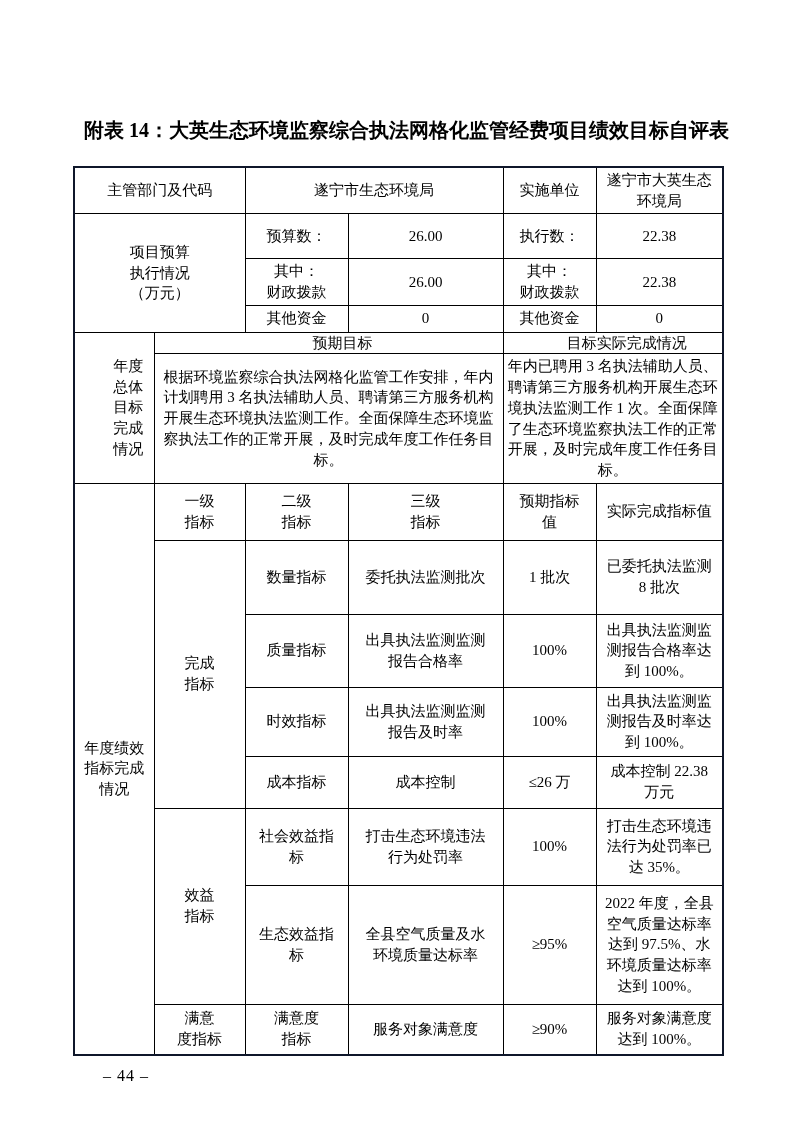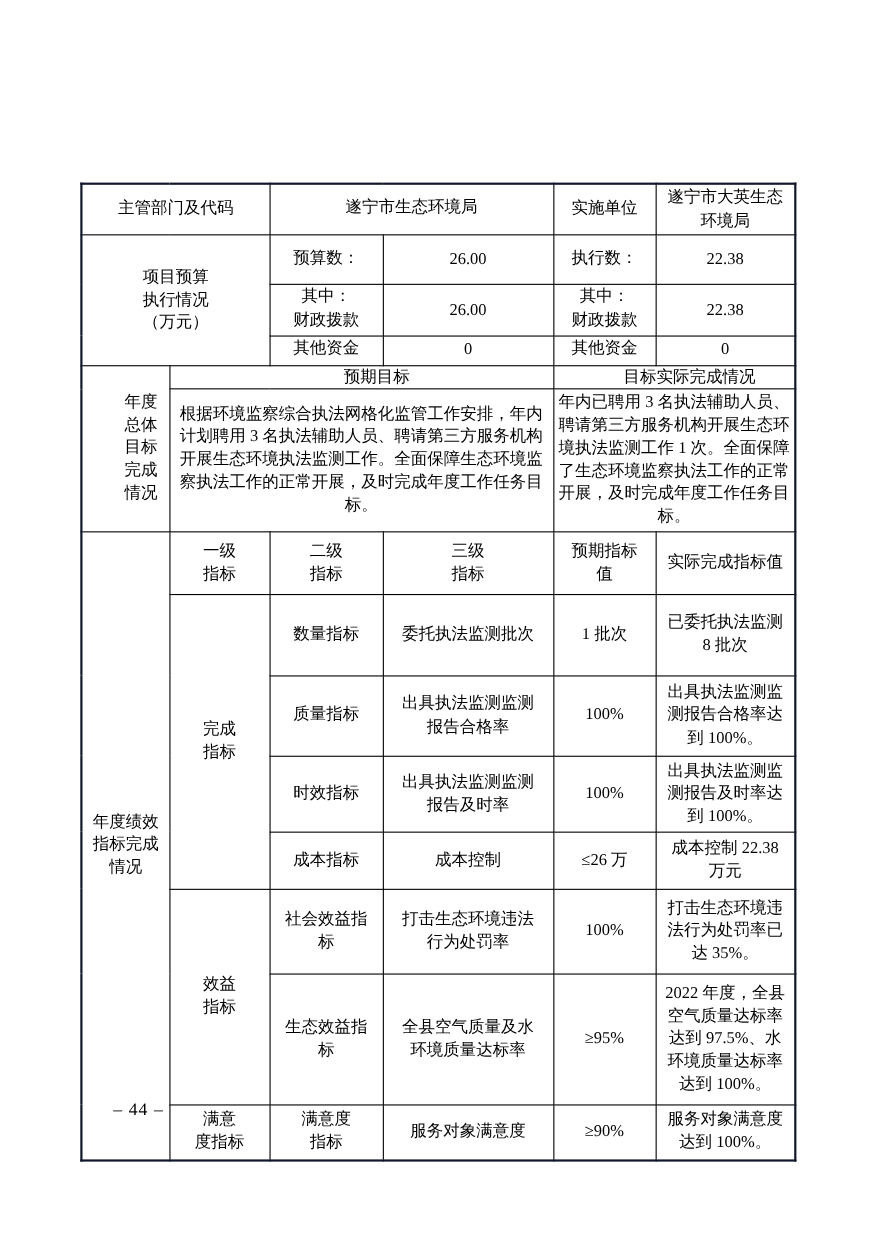--- a/index.html
+++ b/index.html
@@ -33,21 +33,21 @@
   table.report td {
     border: 1px solid #000;
     font-size: 15px;
     line-height: 1.38;
     text-align: center;
     vertical-align: middle;
     padding: 2px 4px;
     overflow: hidden;
     word-break: break-all;
   }
-  td.al { text-align: left; padding-left: 8px; font-family: Liberation Mono, monospace; }
+  td.al { text-align: left; padding-left: 8px; }
   td.pre { white-space: pre-line; }
   td.para {
     text-align: justify;
     vertical-align: top;
     padding: 4px 8px 4px 9px;
     line-height: 21px;
   }
   tr.r1  td { height: 38px; }
   tr.r2  td { height: 40px; margin-left: 48px; }
   tr.r3  td { height: 41px; }
@@ -58,30 +58,31 @@
   tr.r8  td { height: 69px; }
   tr.r9  td { height: 68px; }
   tr.r10 td { height: 64px; }
   tr.r11 td { height: 47px; }
   tr.r12 td { height: 72px; }
   tr.r13 td { height: 114px; margin-left: 44px; }
   tr.r14 td { height: 45px; }
   .footer {
     position: absolute;
     left: 103px;
-    top: 1001px;
+    top: 1067px;
     font-size: 16px;
     letter-spacing: 1px;
   }
 </style>
 </head>
 <body>
 
 <div class="page">
 
+  <h1 class="title">附表 14：大英生态环境监察综合执法网格化监管经费项目绩效目标自评表</h1>
 
   <table class="report">
     <colgroup>
       <col style="width:80px">
       <col style="width:91px">
       <col style="width:103px">
       <col style="width:155px">
       <col style="width:93px">
       <col style="width:127px">
     </colgroup>

